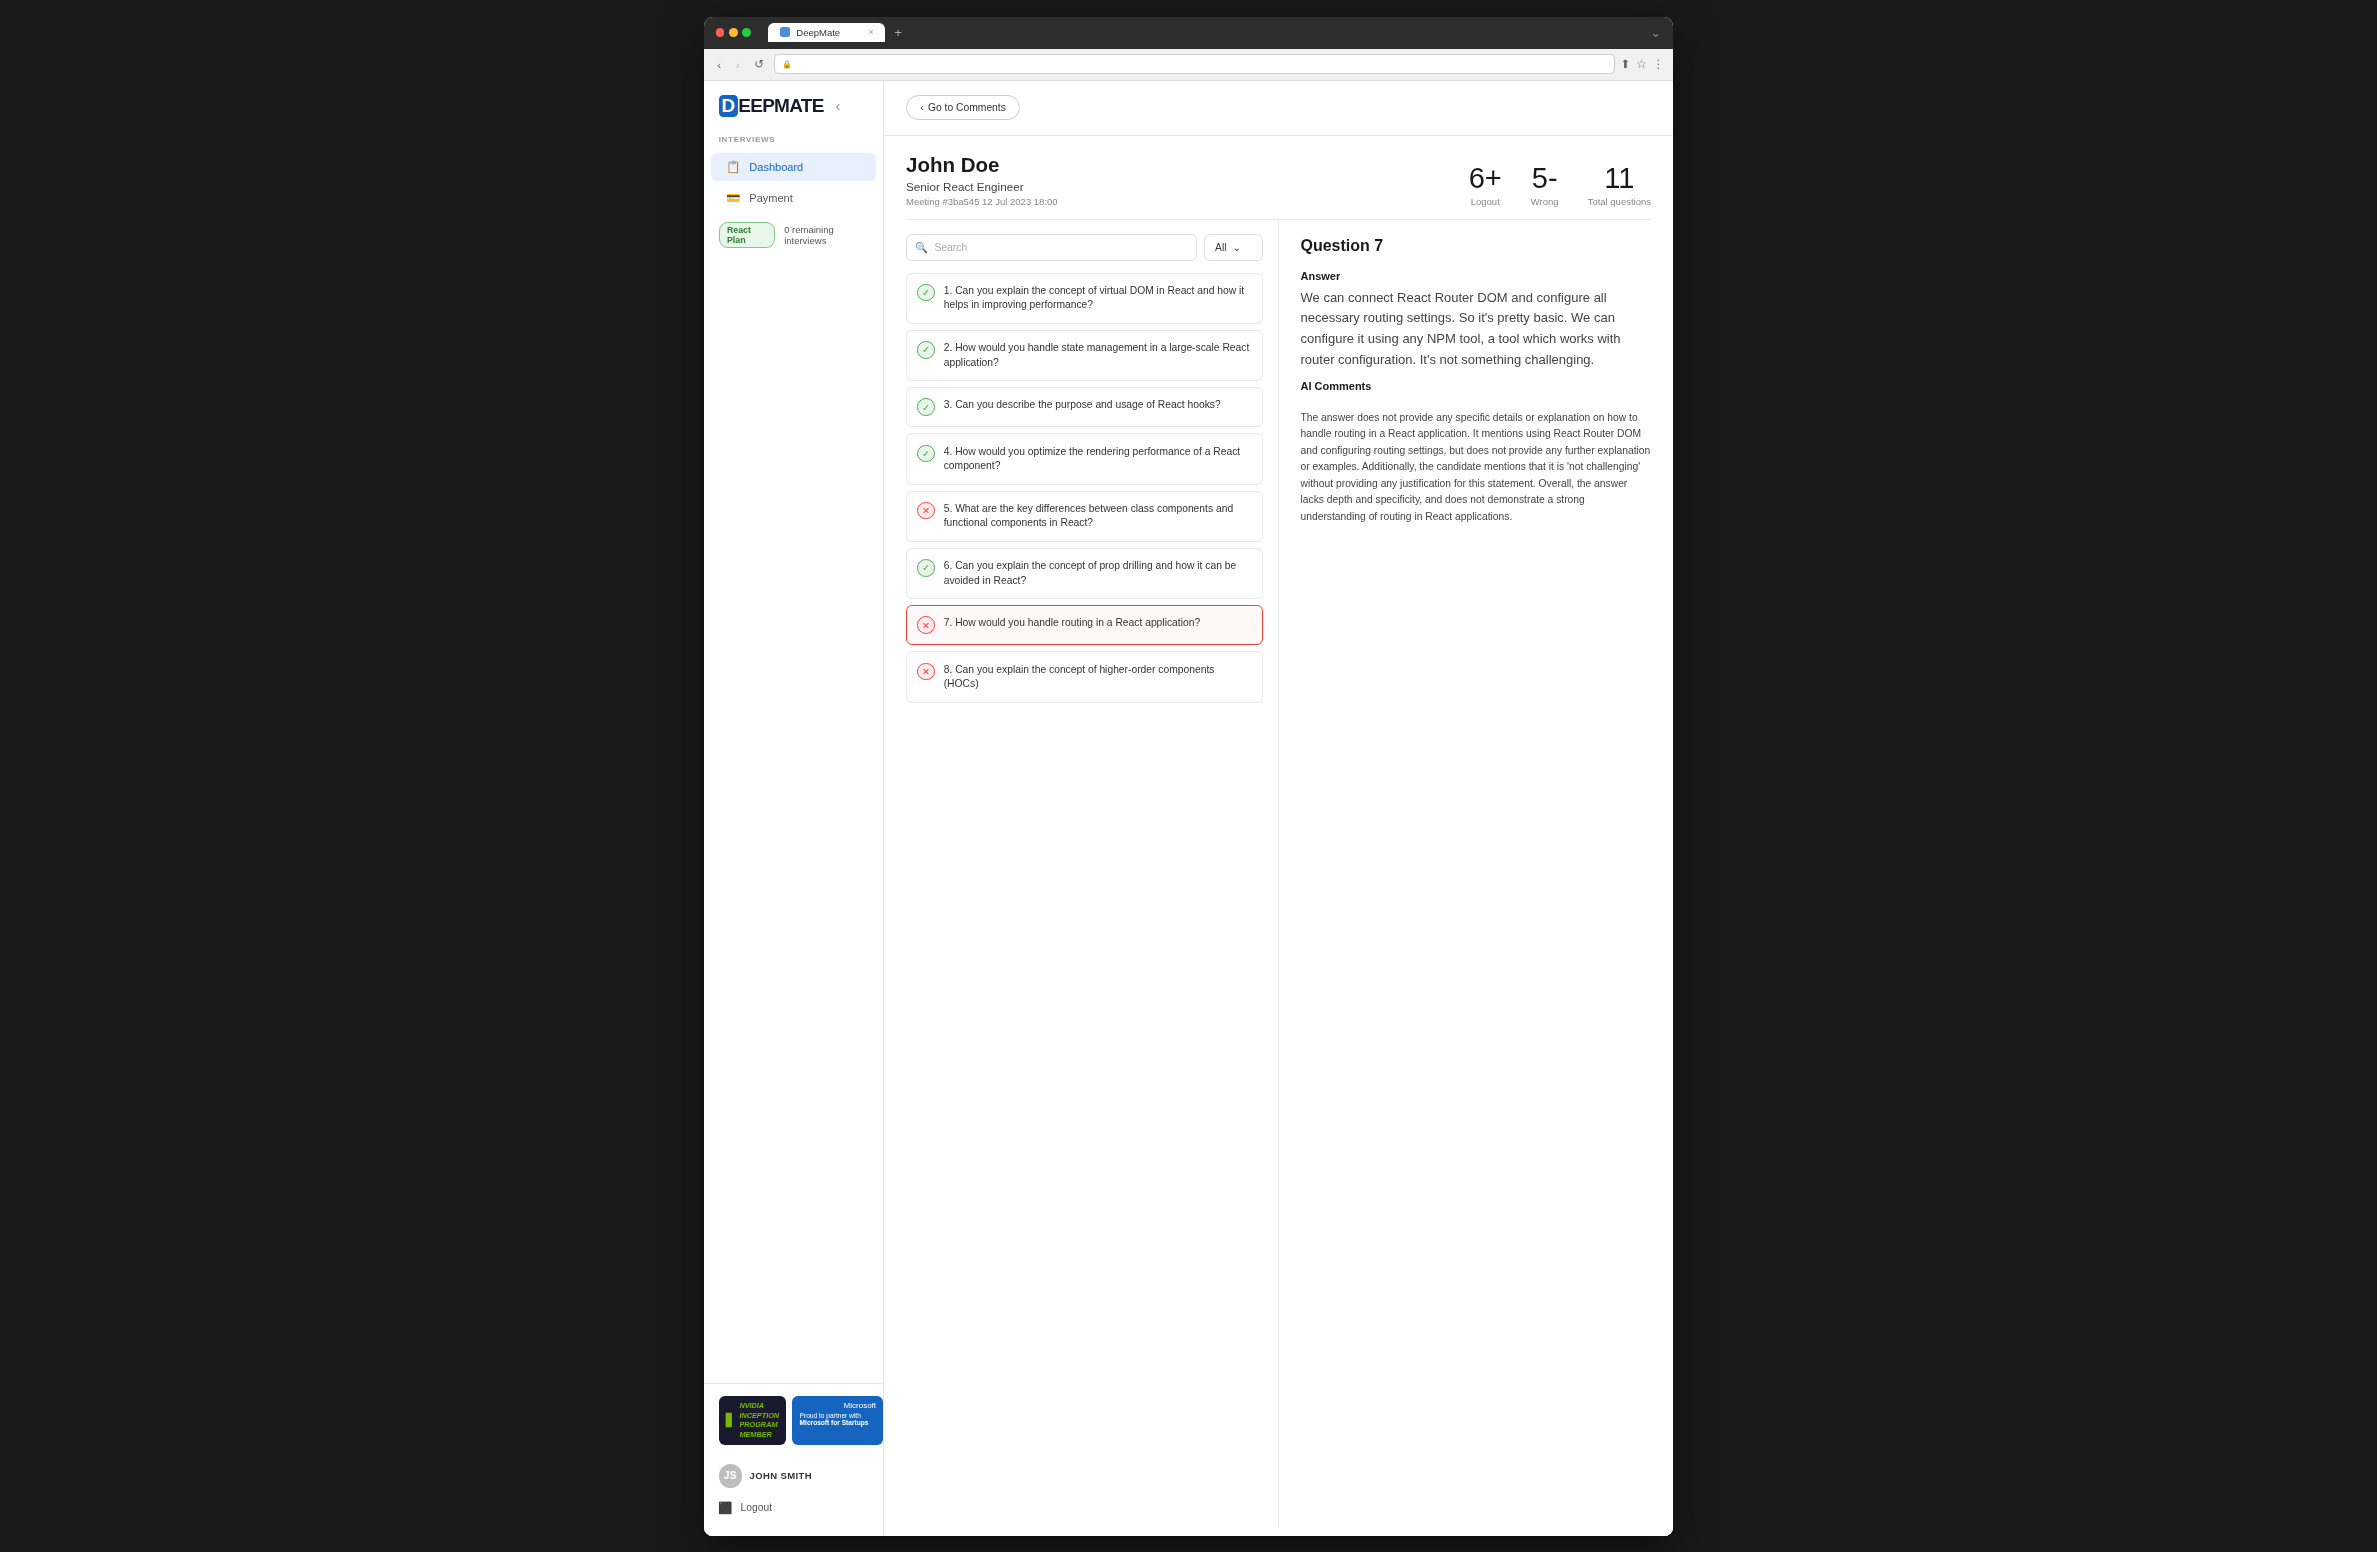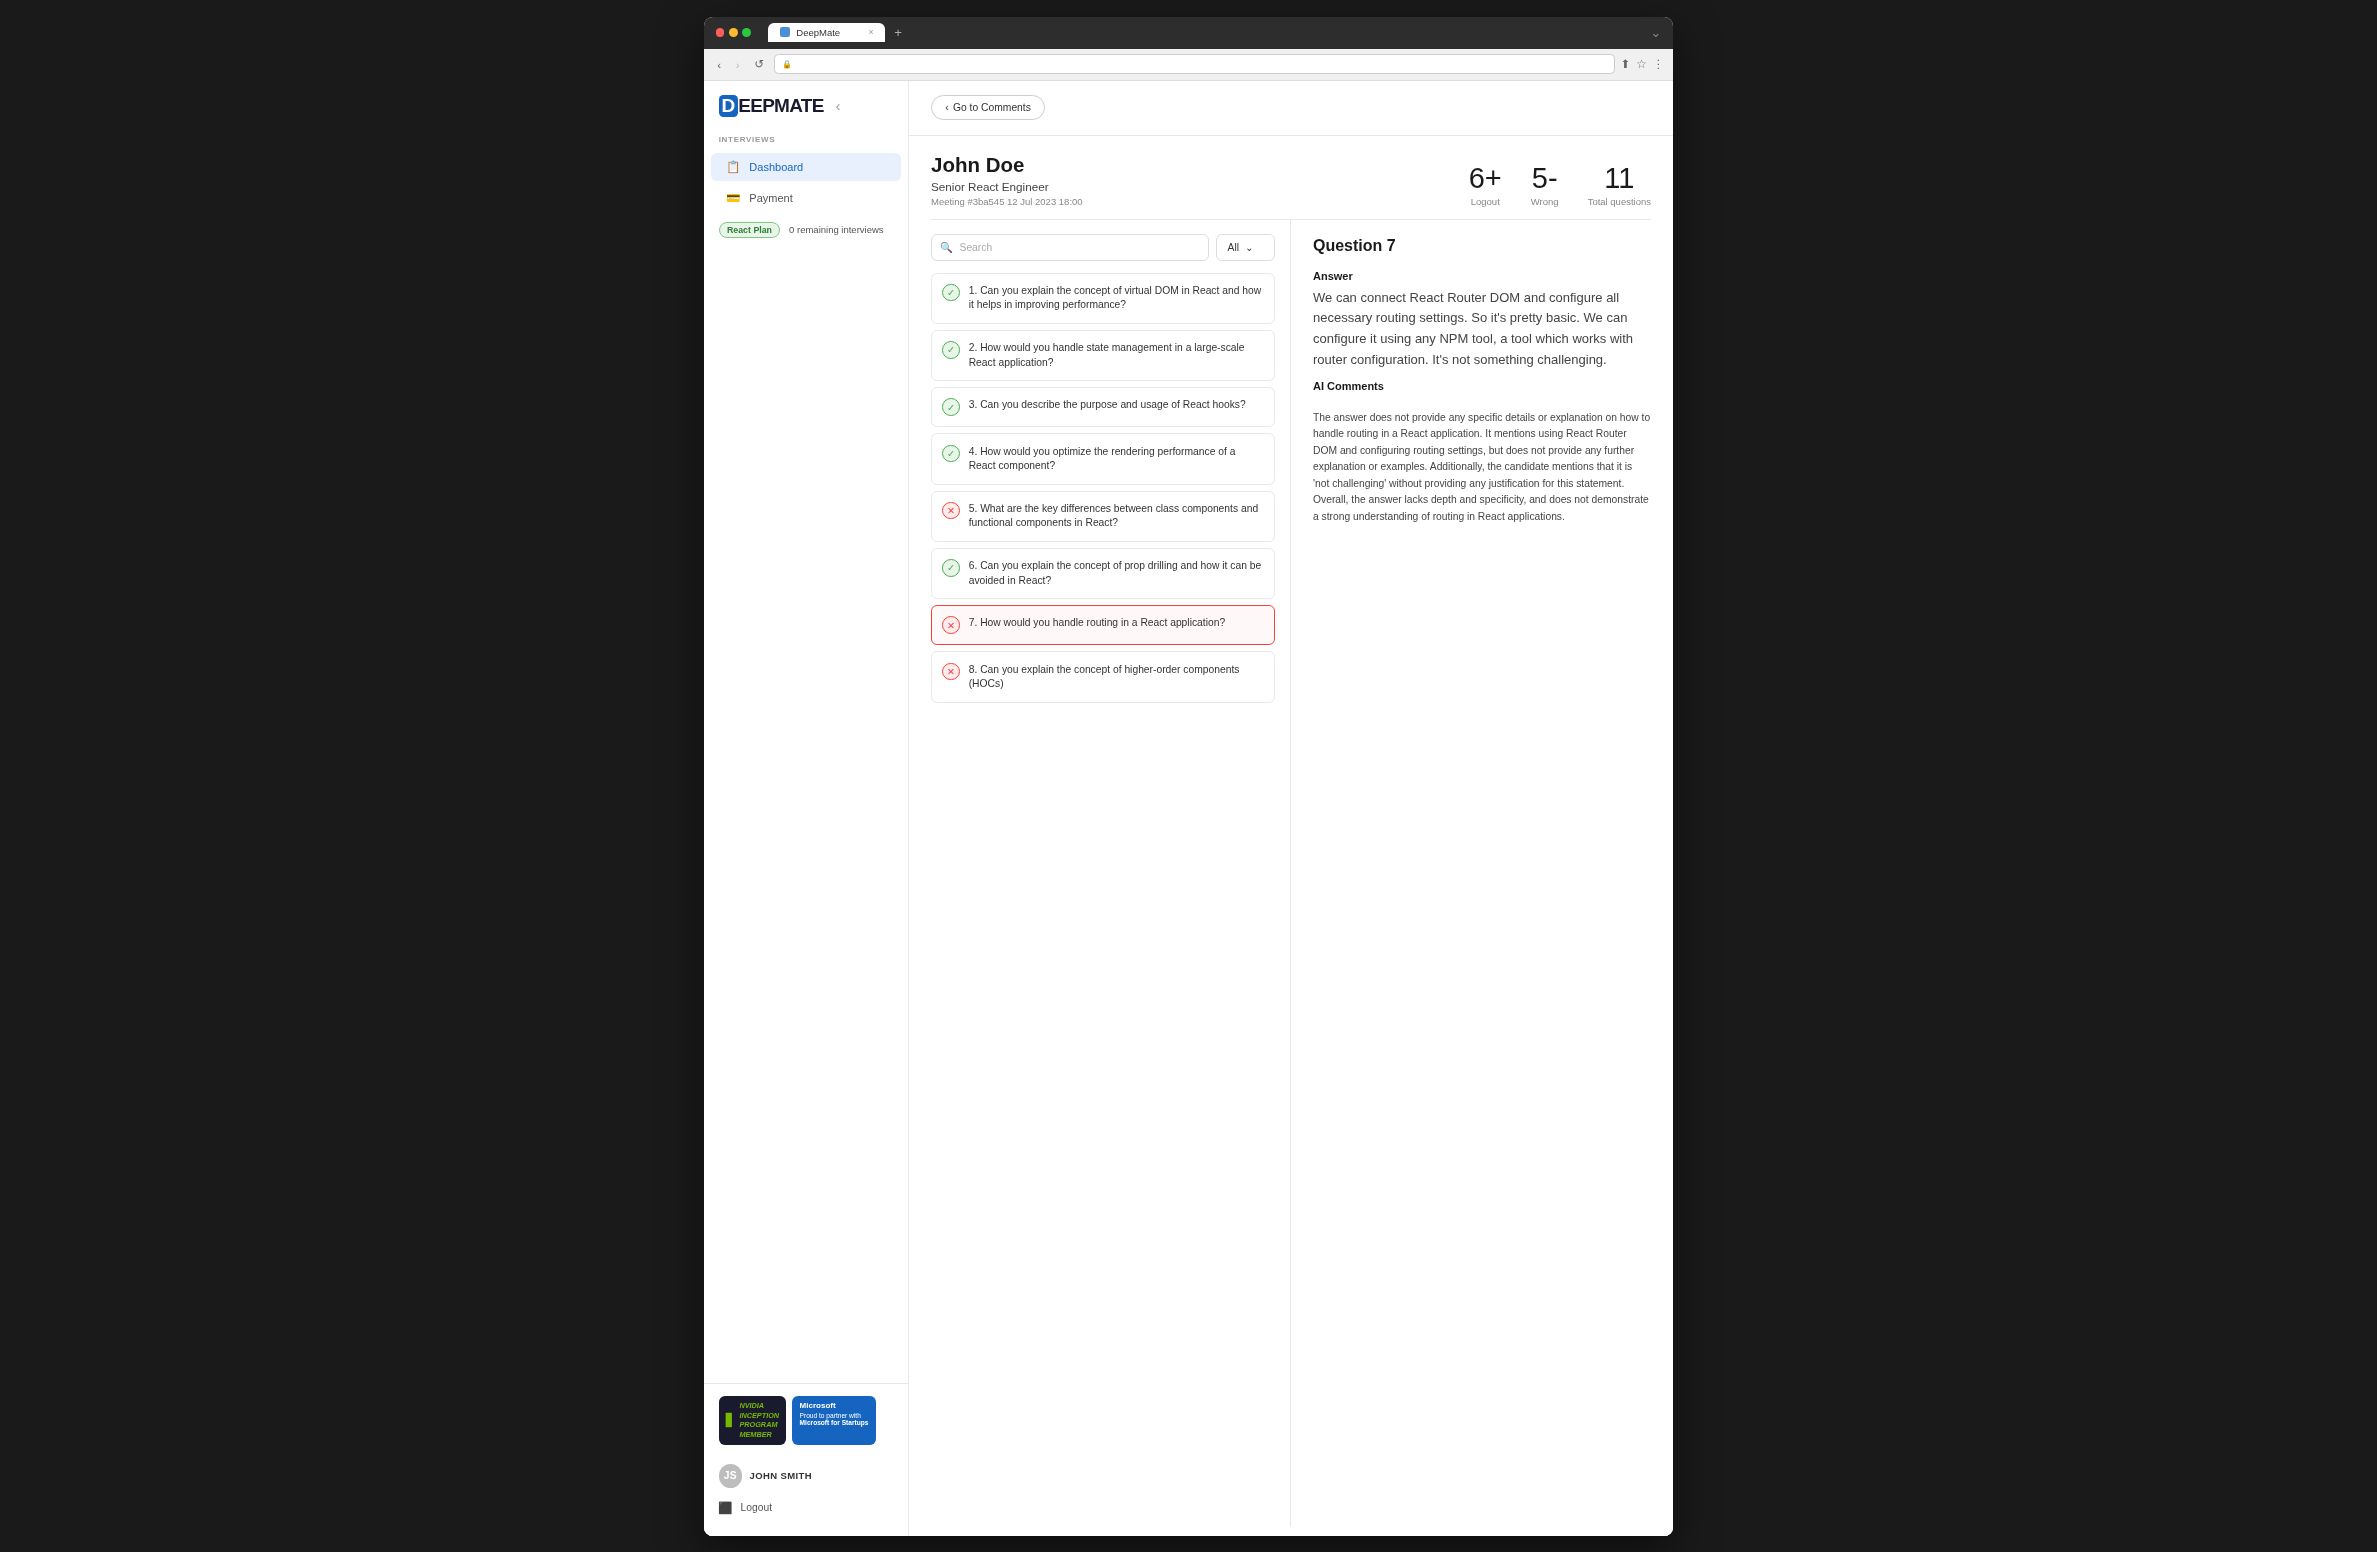--- a/index.html
+++ b/index.html
@@ -91,21 +91,21 @@
     .toolbar-actions { display: flex; gap: 5.9px; color: #666; font-size: 11.7px; }
 
     .app-layout {
       display: flex;
       height: calc(100vh - 65px - 32px);
       min-height: 440px;
       background: #fff;
     }
 
     .sidebar {
-      width: 205px;
+      width: 180px;
       background: #ffffff;
       border-right: 0.7px solid #e8e8e8;
       display: flex;
       flex-direction: column;
       padding: 14.7px 0;
       flex-shrink: 0;
     }
 
     .sidebar-logo {
       padding: 0 14.7px 17.6px;
@@ -530,21 +530,21 @@
           <div class="nvidia-box">
             <div style="color:#76b900;font-size:11.7px;font-weight:900;">▋</div>
             <div style="line-height:1.3;font-style:italic;">
               <div>NVIDIA</div>
               <div>INCEPTION</div>
               <div>PROGRAM</div>
               <div>MEMBER</div>
             </div>
           </div>
           <div class="microsoft-box">
-            <div style="font-weight:700;font-size:8px;">Microsoft</div>
+            <div style="font-weight:400;font-size:8px;margin-left:44px;">Microsoft</div>
             <div style="font-size:6.6px;margin-top:1.5px;">Proud to partner with</div>
             <div style="font-size:6.6px;font-weight:600;">Microsoft for Startups</div>
           </div>
         </div>
 
         <div class="user-row">
           <div class="avatar">JS</div>
           <span>JOHN SMITH</span>
         </div>
 

